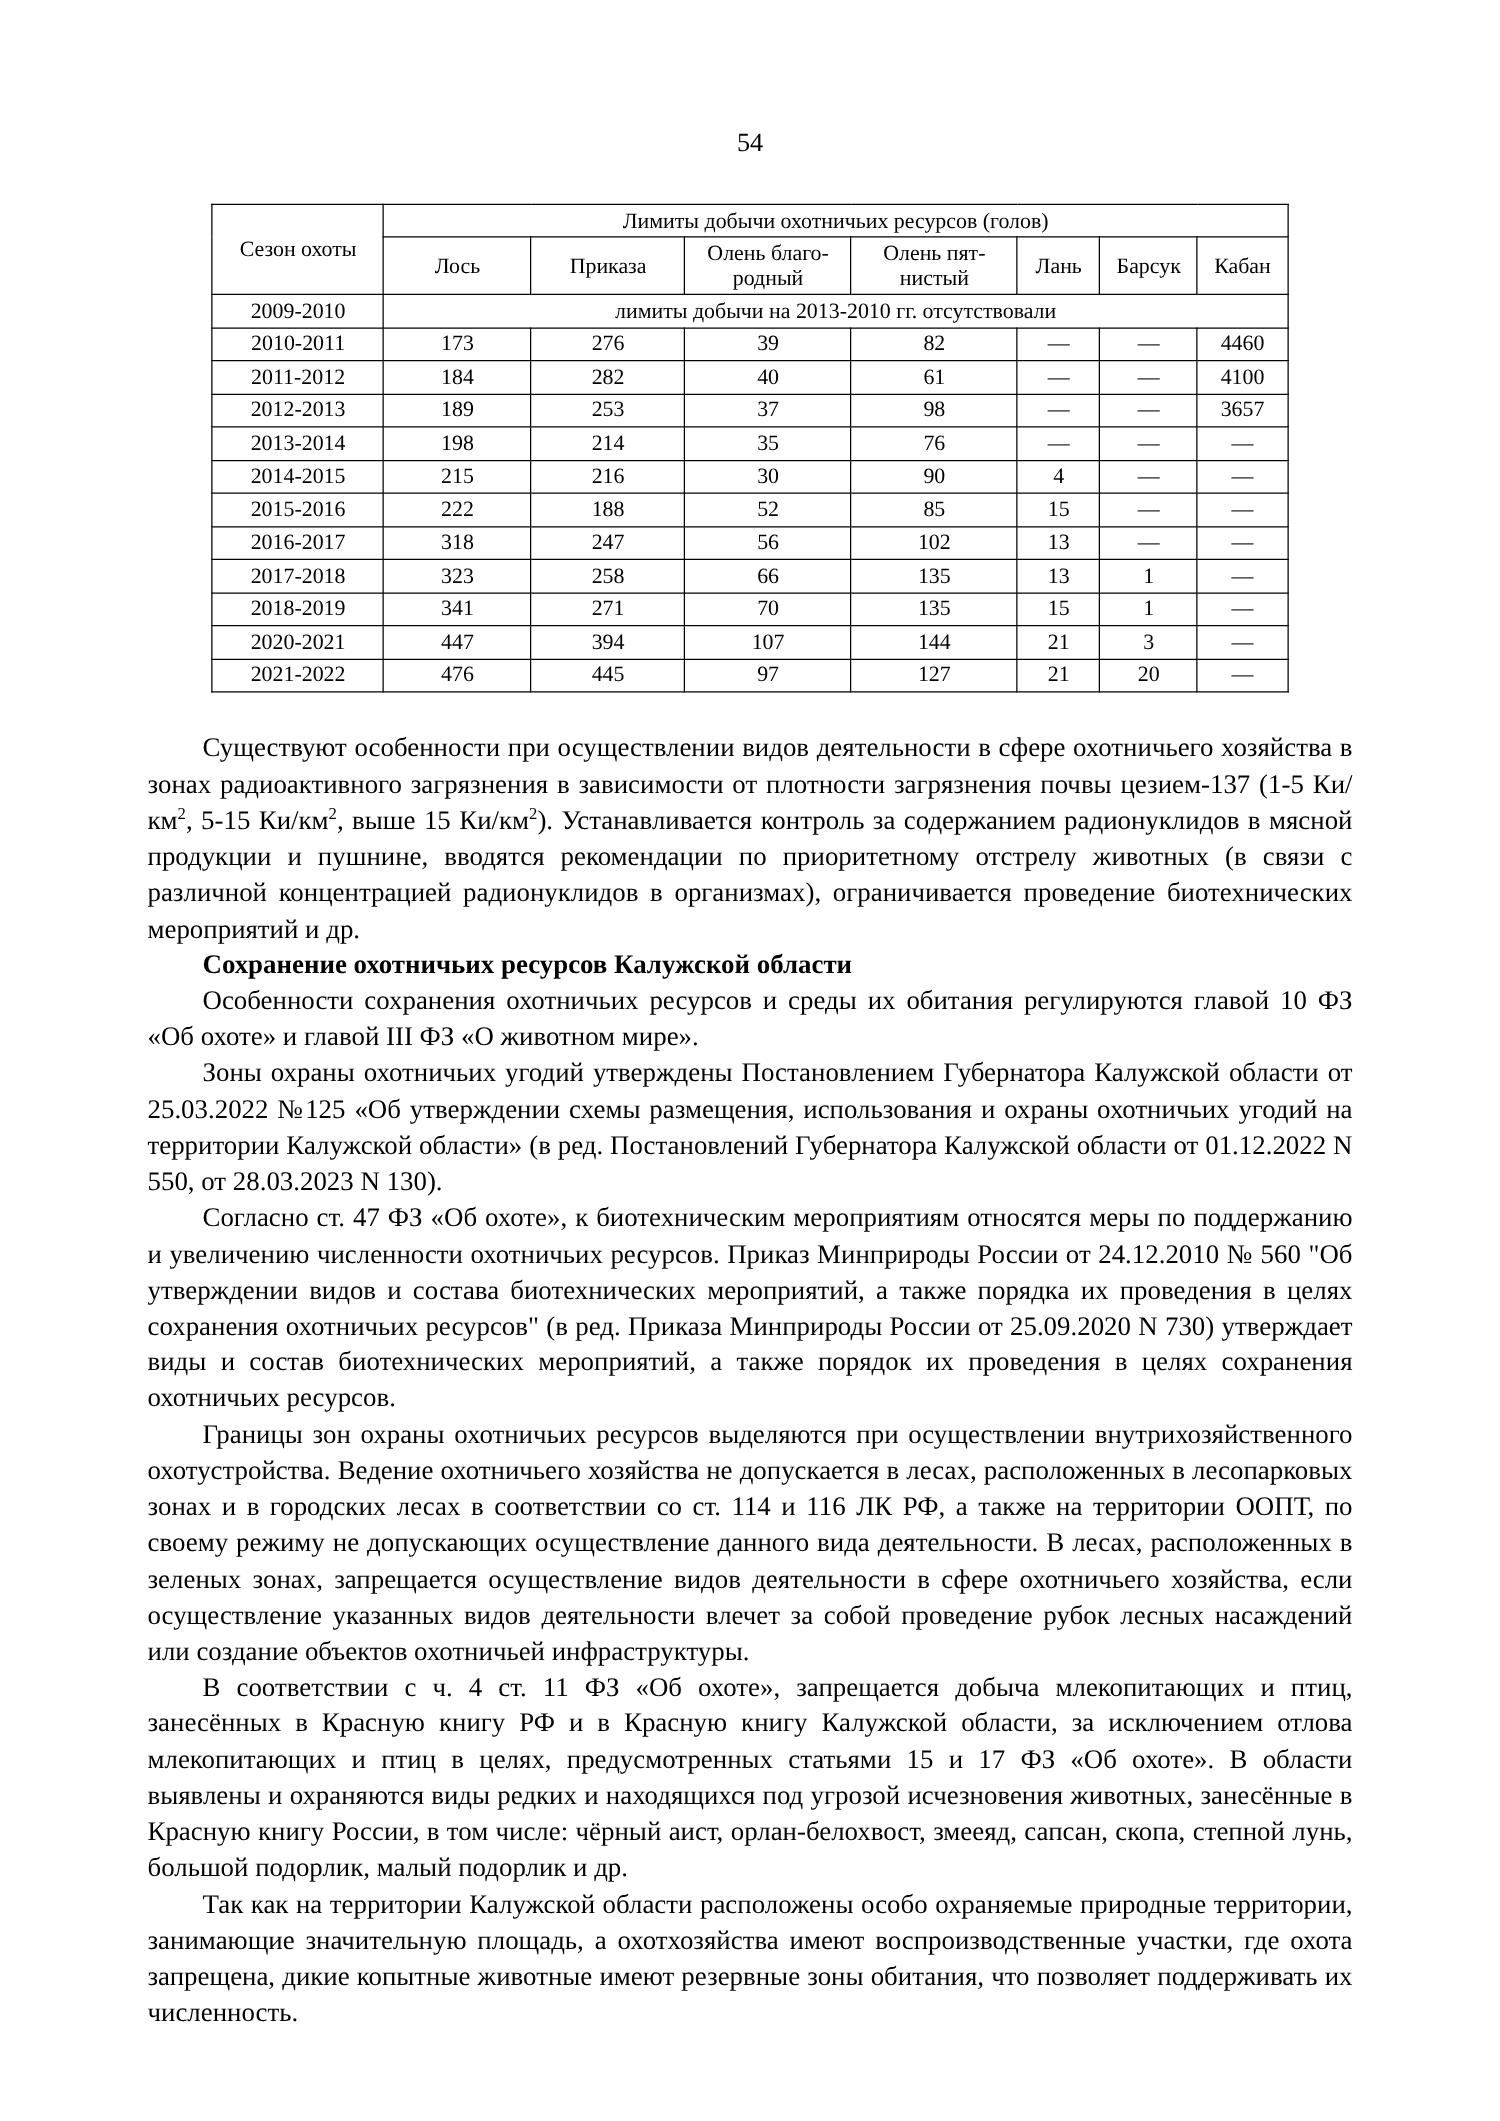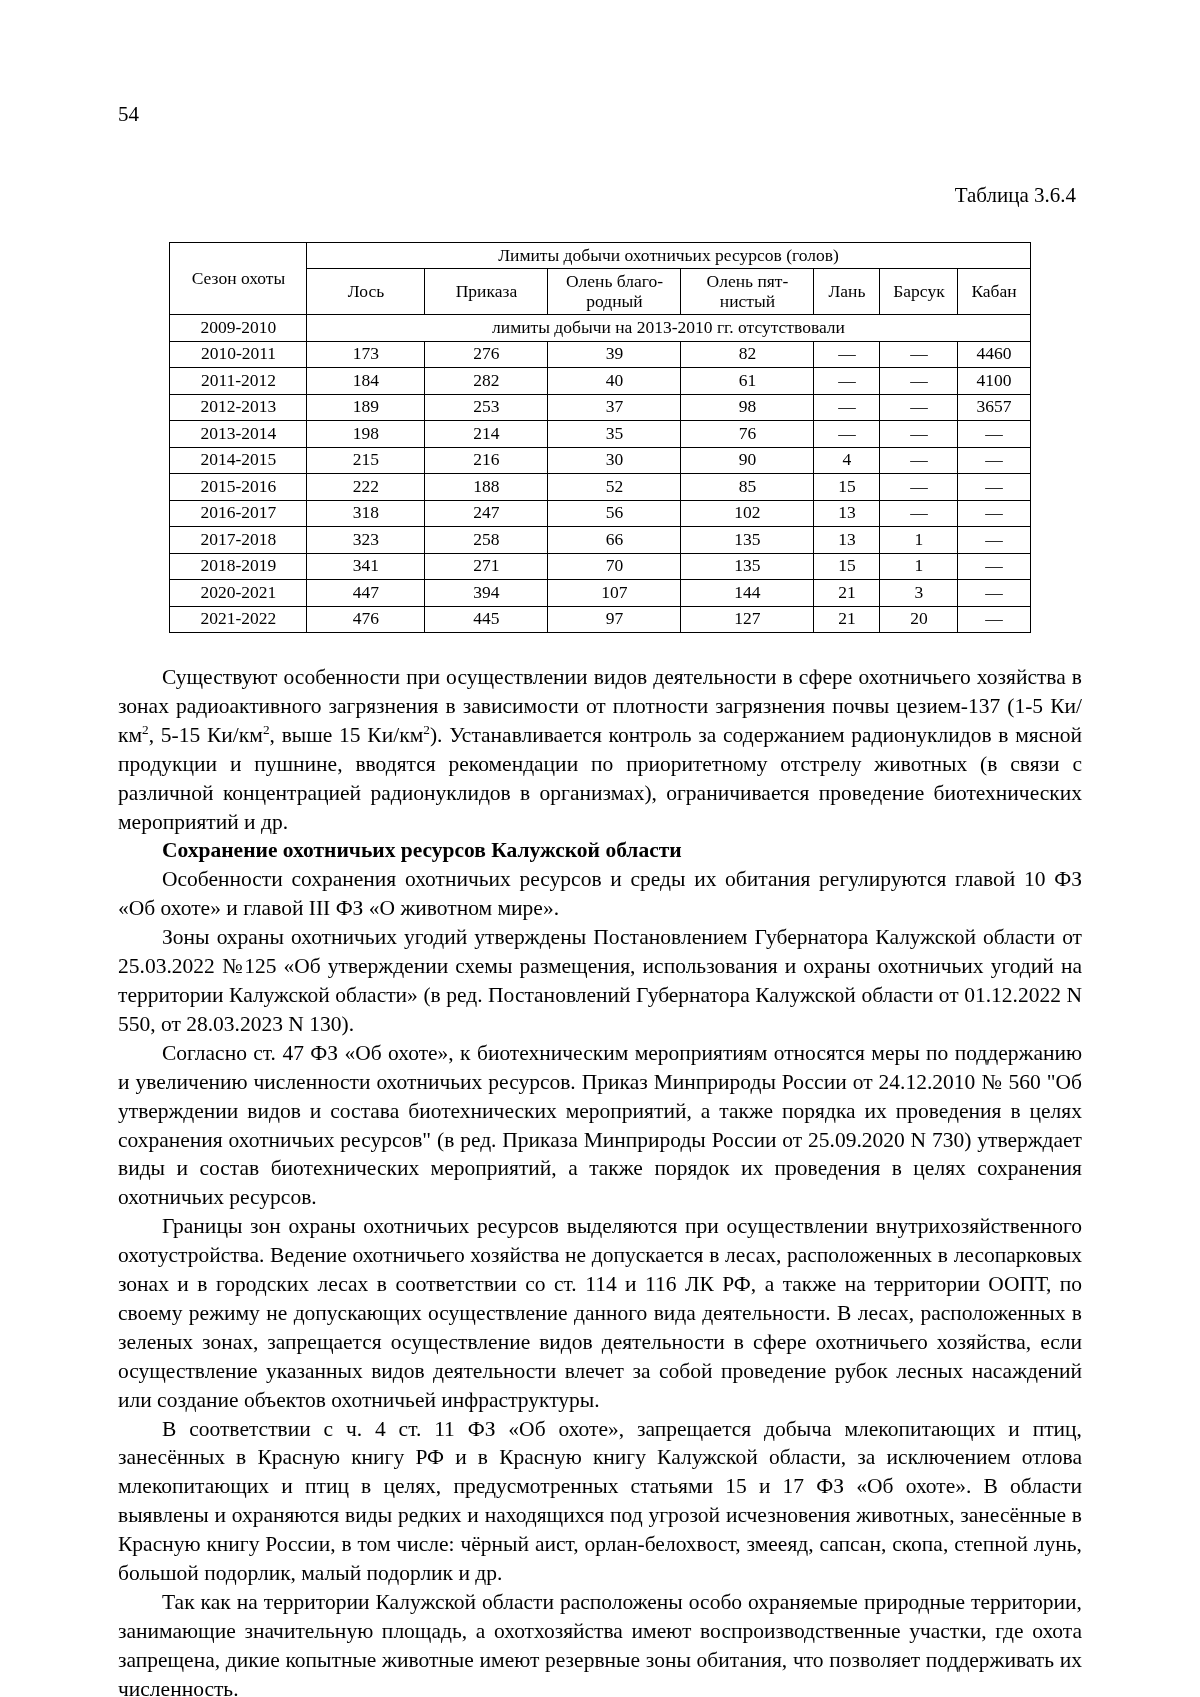--- a/index.html
+++ b/index.html
@@ -16,24 +16,24 @@
     overflow: hidden;
   }
   .page {
     width: 1200px;
     height: 1697px;
     box-sizing: border-box;
     padding: 104px 118px 40px 118px;
     position: relative;
   }
   .page-number {
-    text-align: left;
+    text-align: center;
     font-size: 21px;
     line-height: 1;
-    margin: 0 0 60px 0;
+    margin: 0 0 38px 0;
   }
   .table-caption-right {
     text-align: right;
     font-size: 21px;
     line-height: 1;
     margin: 0 0 36px 0;
     padding-right: 6px;
   }
   .table-title {
     text-align: center;
@@ -94,21 +94,20 @@
   }
   sup { font-size: 0.62em; vertical-align: super; line-height: 0; }
 </style>
 </head>
 <body>
 
 <div class="page">
 
   <div class="page-number">54</div>
 
-  <div class="table-caption-right">Таблица 3.6.4</div>
 
 
   <table class="limits">
     <colgroup>
       <col class="c-season">
         <col class="c-los">
         <col class="c-kos">
         <col class="c-olb">
       <col class="c-olp">
         <col class="c-lan">

